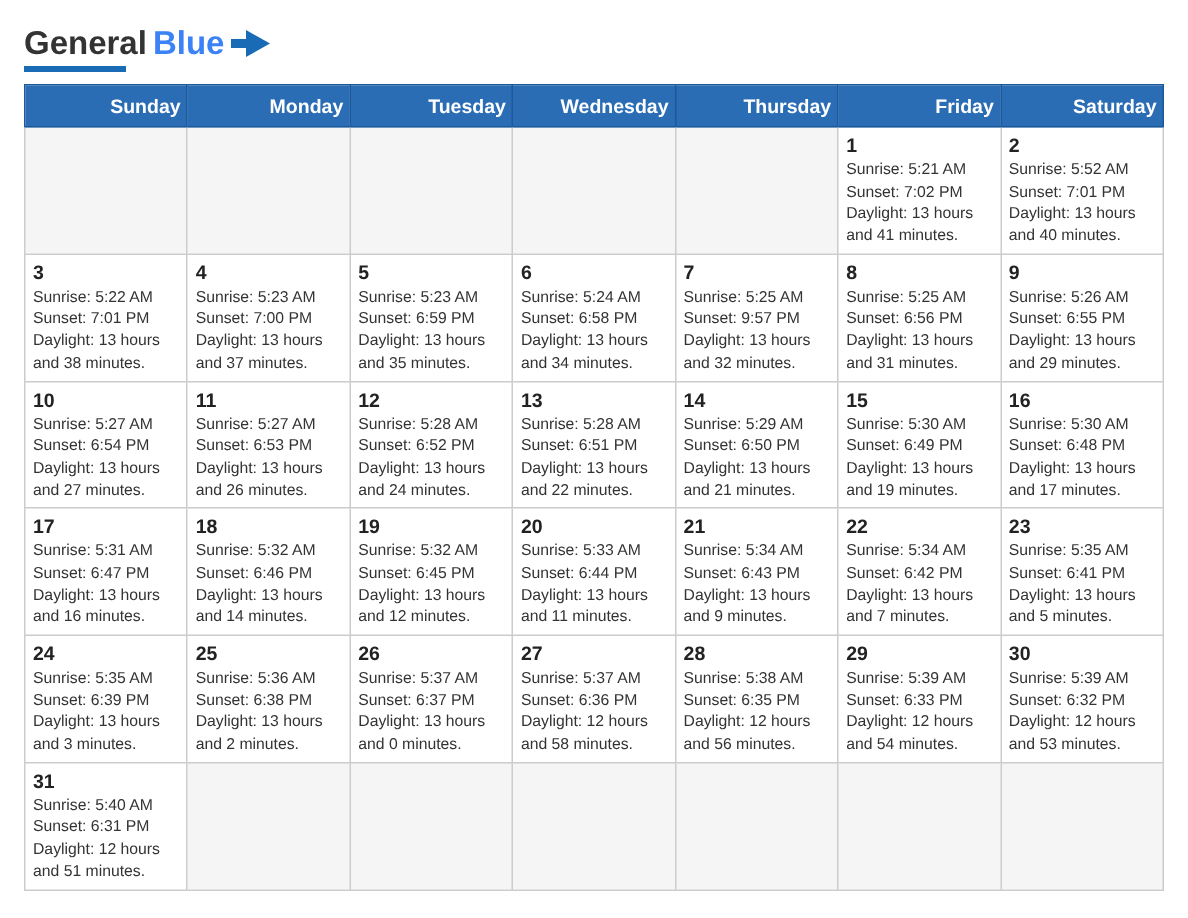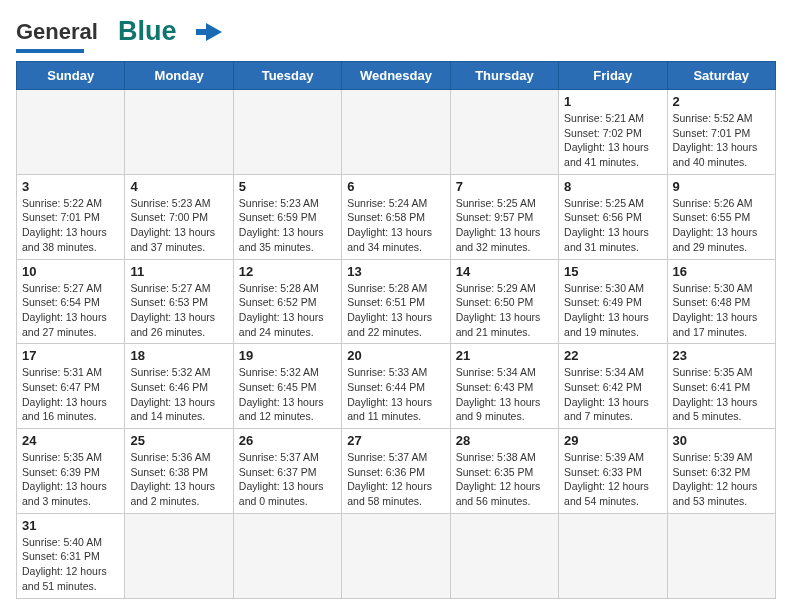--- a/index.html
+++ b/index.html
@@ -38,21 +38,21 @@
     .calendar {
       width: 100%;
       border-collapse: collapse;
       border: 1px solid #ccc;
     }
     .calendar thead tr th {
       background: #2a6db5;
       color: #fff;
       font-size: 13px;
       padding: 6px 4px;
-      text-align: center;
+      text-align: right;
       border: 1px solid #1a5a9a;
       font-weight: bold;
     }
     .calendar tbody tr td {
       border: 1px solid #ccc;
       vertical-align: top;
       padding: 4px 5px;
       width: calc(100% / 7);
       min-height: 80px;
       font-size: 11px;
@@ -76,23 +76,23 @@
     }
     .calendar tbody tr:last-child td {
       min-height: 70px;
     }
   </style>
 </head>
 <body>
 
 <div class="header-area">
   <div class="logo">
-    <div style="display:flex;align-items:center;gap:20px;">
+    <div style="display:flex;align-items:center;gap:4px;">
       <span style="font-size:22px;font-weight:bold;color:#333;">General</span>
-      <span style="font-size:27px;font-weight:bold;color:#0f766e;">Blue</span>
+      <span style="font-size:22px;font-weight:bold;color:#3b82f6;">Blue</span>
 
       <svg width="28" height="22" viewBox="0 0 28 22">
         <polygon points="10,2 26,11 10,20" fill="#1a6bb5"></polygon>
         <rect x="0" y="8" width="12" height="6" fill="#1a6bb5"></rect>
       </svg>
     </div>
     <div style="width:68px;height:4px;background:#1a6bb5;margin-top:2px;"></div>
   </div>
   <div class="title-area">
     <h1></h1>

